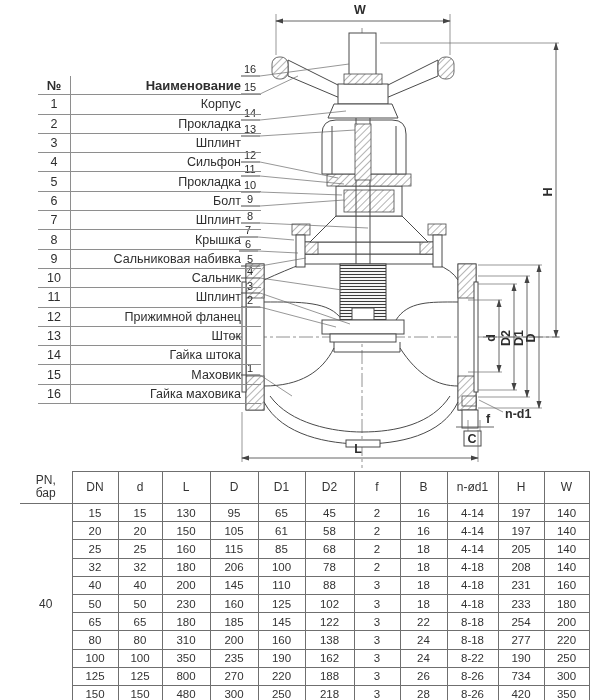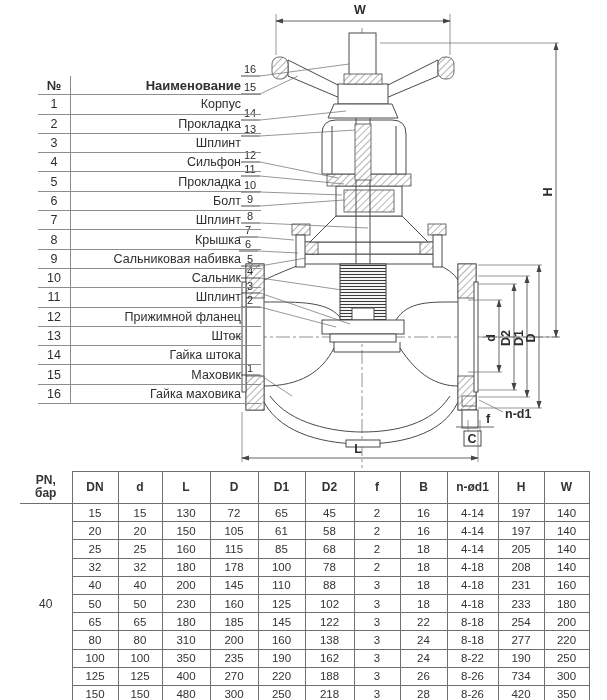--- a/index.html
+++ b/index.html
@@ -15,21 +15,21 @@
   }
   .parts .c0 { border-right:1px solid #8e8e8e; text-align:center; width:24px; padding:1px 4px; }
   .parts th { font-weight:bold; font-size:13px; }
   .parts td.nm { min-width:150px; }
   
   .dims { position:absolute; left:20px; top:471px; border-collapse:collapse; table-layout:fixed; }
   .dims th, .dims td {
     border:1px solid #6f6f6f; text-align:center; vertical-align:middle;
     font-size:11.5px; color:#333; padding:0; height:17.2px; overflow:hidden;
   }
-  .dims th { font-weight:bold; font-size:12px; height:31px; line-height:13px; }
+  .dims th { font-weight:normal; font-size:12px; height:31px; line-height:13px; }
   .dims .pn-h { border-top:none; border-left:none; border-bottom:1px solid #6f6f6f; }
   .dims .pn-v { border-left:none; border-bottom:none; font-size:12px; }
   
   svg.draw { position:absolute; left:0; top:0; }
   .ln   { stroke:#4a4a4a; stroke-width:1; fill:none; }
   .lnw  { stroke:#4a4a4a; stroke-width:1; fill:#ffffff; }
   .hat  { stroke:#4a4a4a; stroke-width:0.8; fill:url(#h45); }
   .bel  { stroke:#3a3a3a; stroke-width:1; fill:url(#hb); }
   .cl   { stroke:#777; stroke-width:0.8; fill:none; stroke-dasharray:14 3 3 3; }
   .dim  { stroke:#555; stroke-width:0.9; fill:none; }
@@ -377,21 +377,21 @@
           <th>H</th>
           <th>W</th>
         </tr>
     </thead>
     <tbody>
         <tr>
           <td class="pn-v" rowspan="11">40</td>
           <td>15</td>
           <td>15</td>
           <td>130</td>
-          <td>72</td>
+          <td>95</td>
           <td>65</td>
           <td>45</td>
           <td>2</td>
           <td>16</td>
           <td>4-14</td>
           <td>197</td>
           <td>140</td>
         </tr>
         <tr>
           <td>20</td>
@@ -416,21 +416,21 @@
           <td>2</td>
           <td>18</td>
           <td>4-14</td>
           <td>205</td>
           <td>140</td>
         </tr>
         <tr>
           <td>32</td>
           <td>32</td>
           <td>180</td>
-          <td>178</td>
+          <td>206</td>
           <td>100</td>
           <td>78</td>
           <td>2</td>
           <td>18</td>
           <td>4-18</td>
           <td>208</td>
           <td>140</td>
         </tr>
         <tr>
           <td>40</td>
@@ -493,21 +493,21 @@
           <td>162</td>
           <td>3</td>
           <td>24</td>
           <td>8-22</td>
           <td>190</td>
           <td>250</td>
         </tr>
         <tr>
           <td>125</td>
           <td>125</td>
-          <td>400</td>
+          <td>800</td>
           <td>270</td>
           <td>220</td>
           <td>188</td>
           <td>3</td>
           <td>26</td>
           <td>8-26</td>
           <td>734</td>
           <td>300</td>
         </tr>
         <tr>

